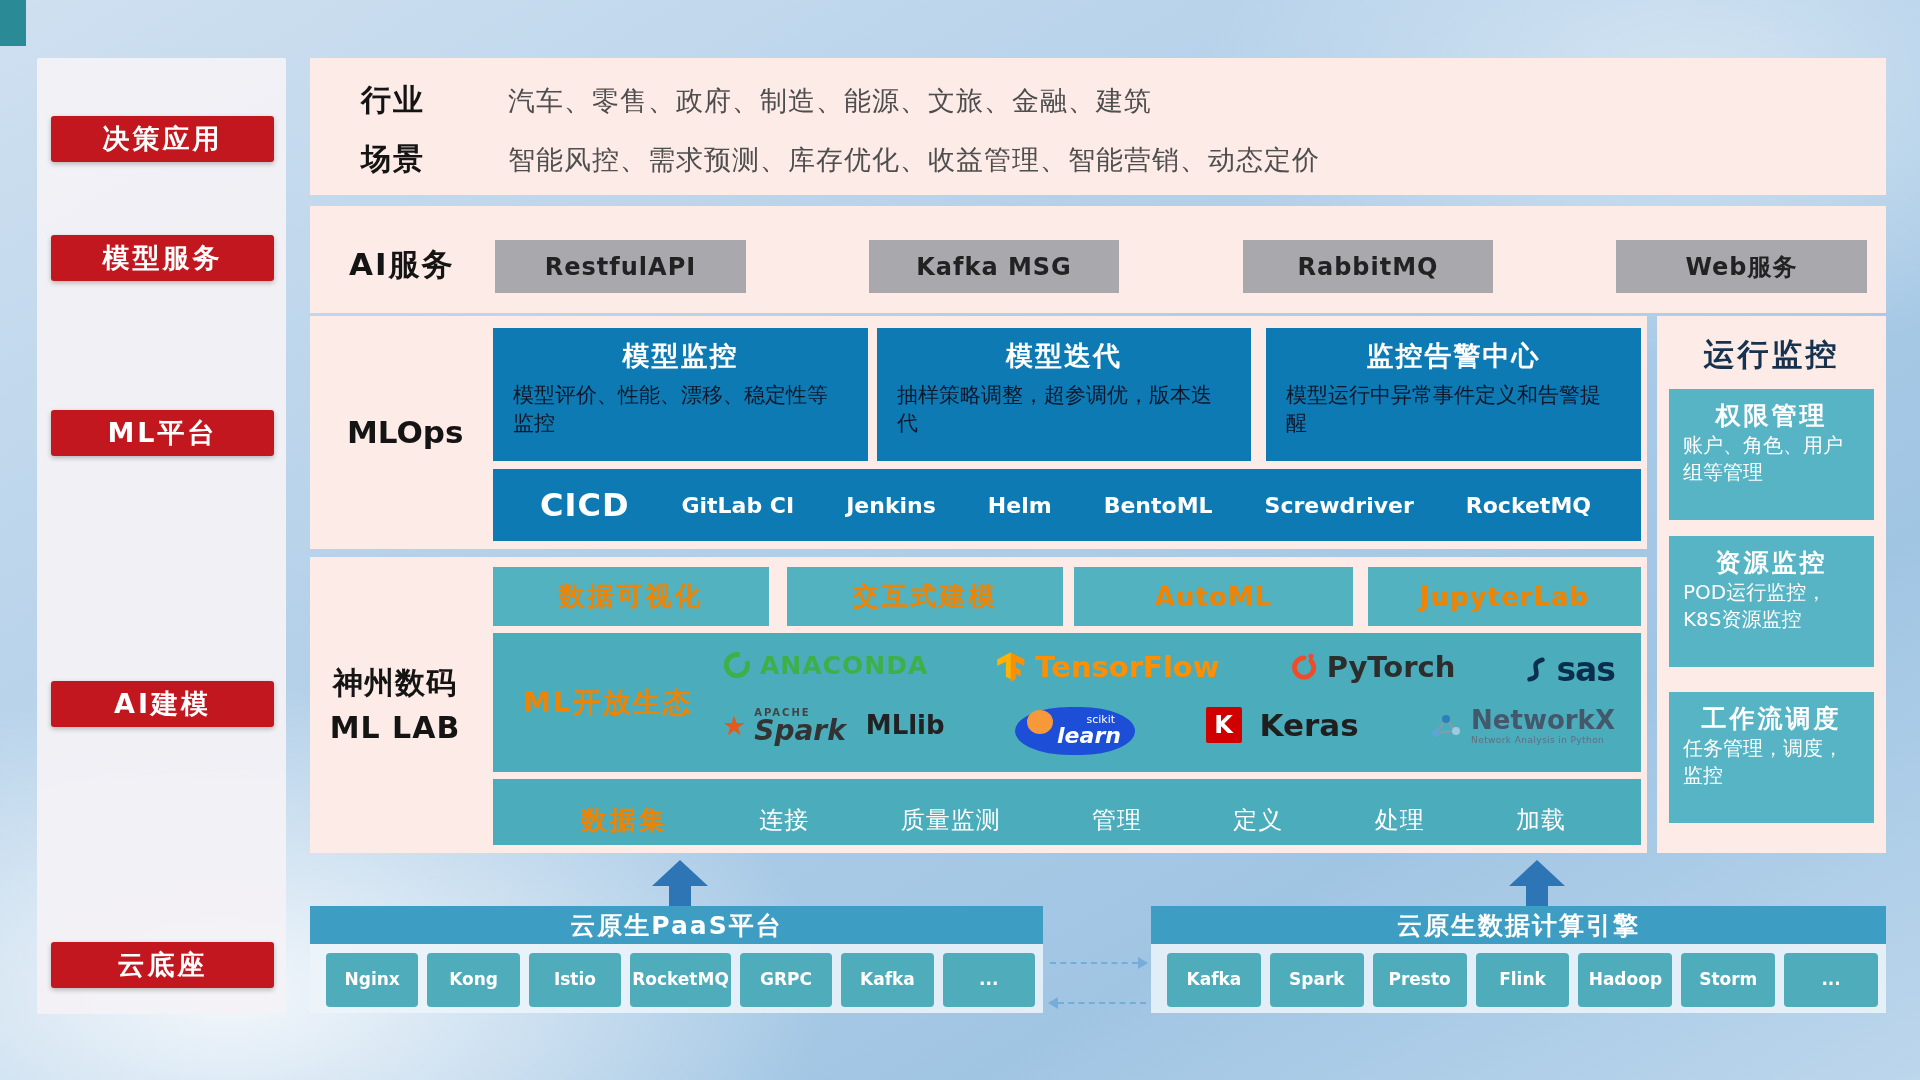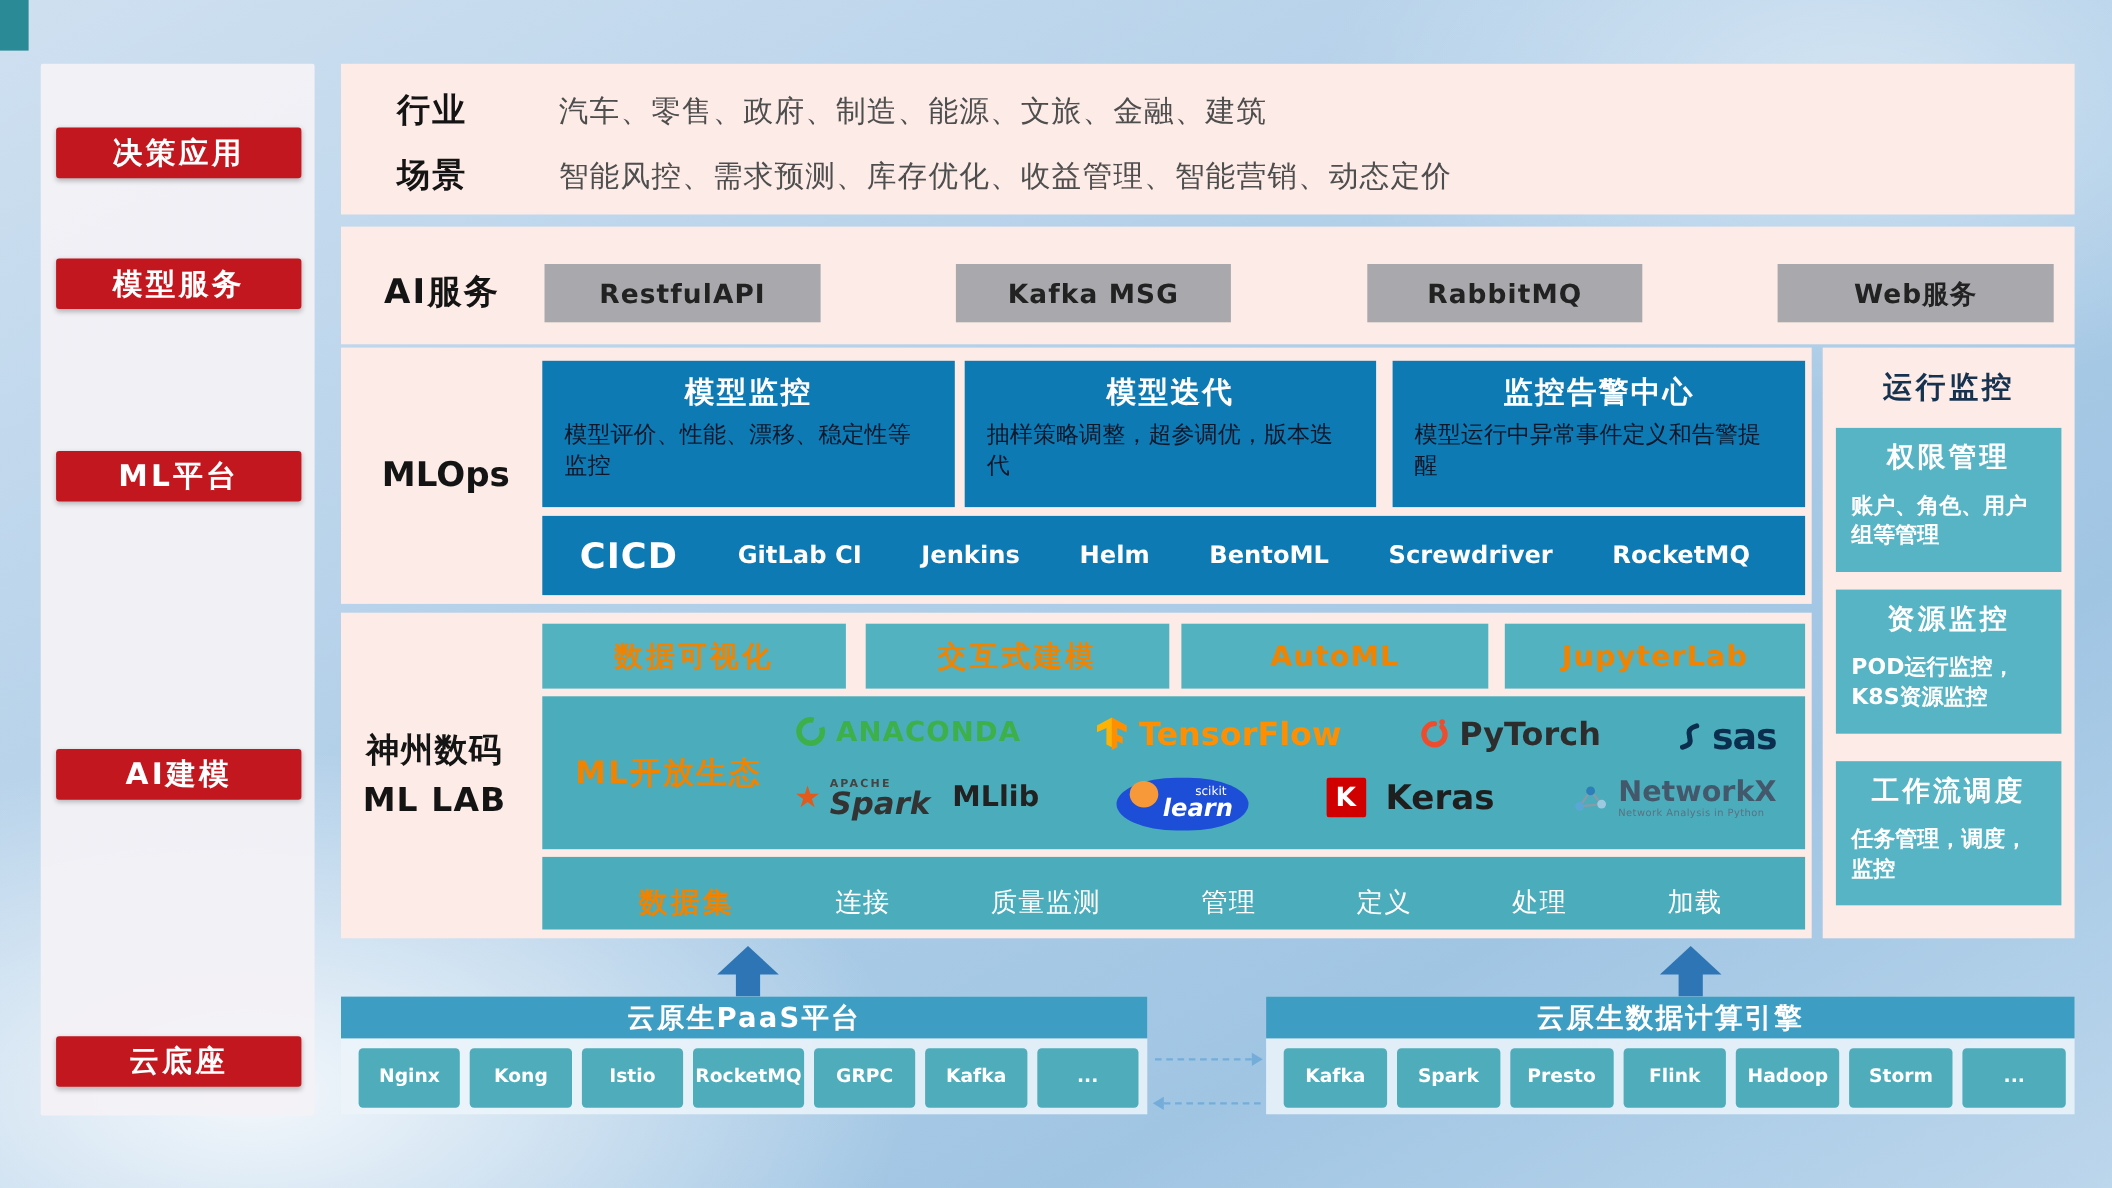--- a/index.html
+++ b/index.html
@@ -30,21 +30,21 @@
   .row-ai{left:310px;top:206px;width:1576px;height:107px;}
   .gray-btn{top:240px;height:53px;background:#a9a9ad;color:#222;font-weight:bold;font-size:24px;
     display:flex;align-items:center;justify-content:center;letter-spacing:1px;}
 
   
   .row-mlops{left:310px;top:316px;width:1337px;height:233px;}
   .blue-card{top:328px;height:133px;background:#0e7ab3;color:#fff;}
   .blue-card .t{margin-top:10px;text-align:center;font-size:27px;font-weight:bold;letter-spacing:2px;}
   .blue-card .d{margin-top:7px;padding:0 20px;font-size:21px;line-height:1.35;color:#0f172a;}
   .cicd{left:493px;top:469px;width:1148px;height:72px;background:#0e7ab3;color:#fff;
-    display:flex;align-items:center;justify-content:space-between;padding:0 50px 0 34px;}
+    display:flex;align-items:center;justify-content:space-between;padding:0 50px 0 47px;}
   .cicd .name{font-size:32px;font-weight:bold;letter-spacing:1px;}
   .cicd .it{font-size:22px;font-weight:bold;}
 
   
   .row-lab{left:310px;top:557px;width:1337px;height:296px;}
   .lab-label{left:314px;top:660px;width:162px;text-align:center;font-size:30px;font-weight:bold;color:#141414;line-height:1.5;letter-spacing:1px;}
   .tool-btn{top:567px;height:59px;background:#53b2c0;color:#f08300;font-size:26px;font-weight:bold;
     display:flex;align-items:center;justify-content:center;letter-spacing:3px;}
   .eco{left:493px;top:633px;width:1148px;height:139px;background:#4badbb;}
   .eco-label{position:absolute;left:30px;top:0;height:100%;display:flex;align-items:center;
@@ -70,24 +70,24 @@
   .keras-text{color:#1f1f1f;font-weight:bold;font-size:31px;margin-left:10px;}
   .nx-stack{display:flex;flex-direction:column;line-height:1;}
   .nx-text{color:#44586c;font-weight:bold;font-size:26px;}
   .nx-sub{color:#5d7082;font-size:9px;margin-top:3px;letter-spacing:0.4px;}
   .dataset{left:493px;top:779px;width:1148px;height:66px;background:#4badbb;display:flex;align-items:center;
     justify-content:space-between;padding:16px 75px 0 88px;color:#fff;font-size:24px;letter-spacing:1px;gap:36px;}
   .dataset .lead{color:#f08300;font-weight:bold;font-size:26px;letter-spacing:3px;}
 
   
   .mon-panel{left:1657px;top:316px;width:229px;height:537px;background:#fcebe6;}
-  .mon-title{position:absolute;left:0;top:18px;width:100%;text-align:center;font-size:27px;font-weight:bold;color:#16324f;letter-spacing:3px;}
+  .mon-title{position:absolute;left:0;top:18px;width:100%;text-align:center;font-size:31px;font-weight:bold;color:#16324f;letter-spacing:3px;}
   .mon-card{left:1669px;width:205px;height:131px;background:#56b4c4;color:#fff;}
   .mon-card .t{margin-top:10px;text-align:center;font-size:25px;font-weight:bold;letter-spacing:3px;}
-  .mon-card .d{margin-top:14px;padding:0 14px;font-size:20px;line-height:1.35;font-weight:bold;}
+  .mon-card .d{margin-top:0;padding:0 14px;font-size:20px;line-height:1.35;}
 
   
   .arrow-tri{width:0;height:0;border-left:28px solid transparent;border-right:28px solid transparent;border-bottom:26px solid #2e75b6;}
   .arrow-stem{background:#2e75b6;width:22px;height:21px;}
   .found-panel{top:906px;height:107px;background:rgba(236,245,250,0.85);}
   .found-bar{position:absolute;left:0;top:0;width:100%;height:38px;background:#3e9dc2;color:#fff;font-size:25px;
     font-weight:bold;display:flex;align-items:center;justify-content:center;letter-spacing:2px;}
   .found-btns{position:absolute;left:16px;right:8px;top:47px;display:flex;gap:9px;}
   .found-btn{flex:1;height:54px;background:#4fadbb;border-radius:4px;color:#fff;font-weight:bold;font-size:17px;
     display:flex;align-items:center;justify-content:center;text-align:center;line-height:1.15;padding:0 2px;}

